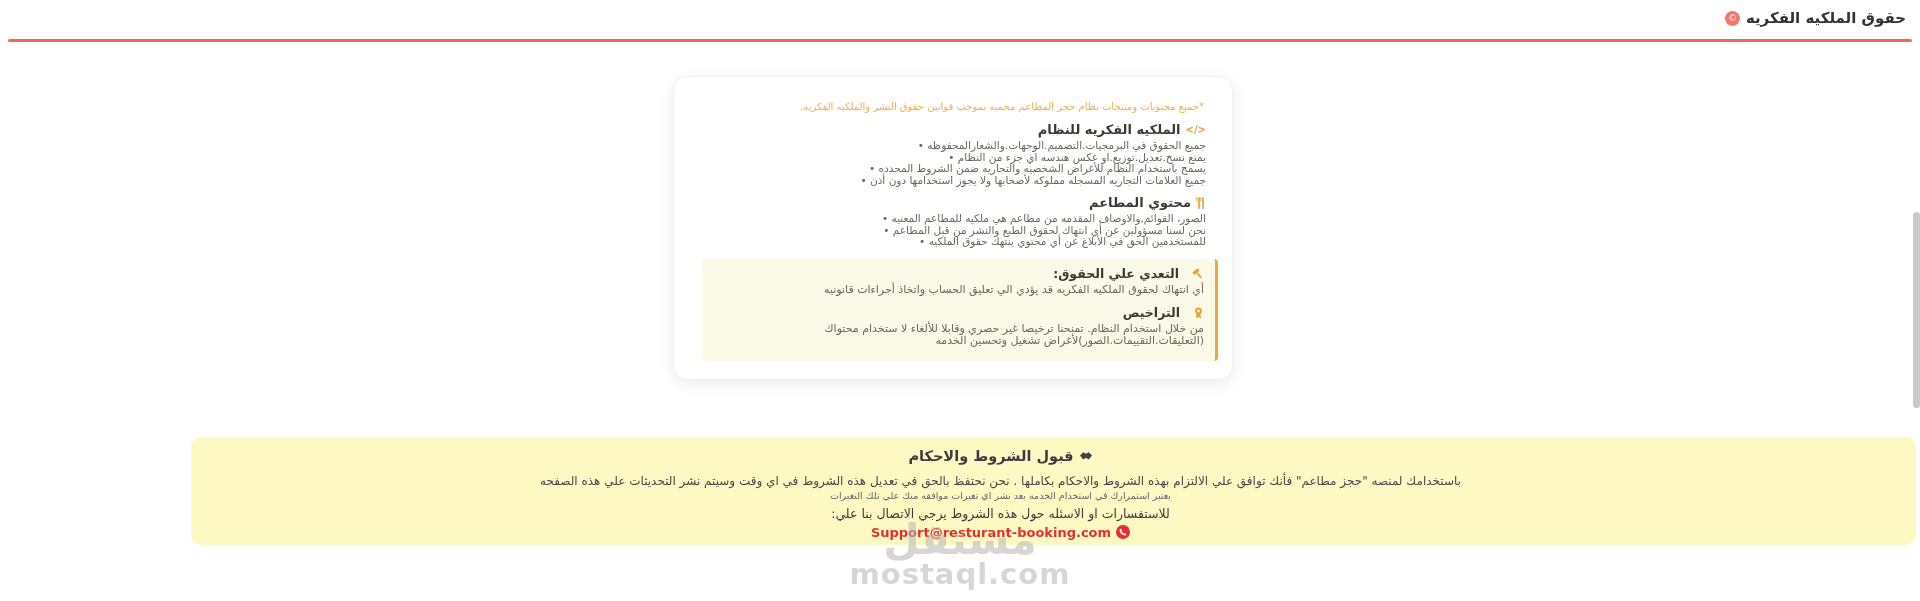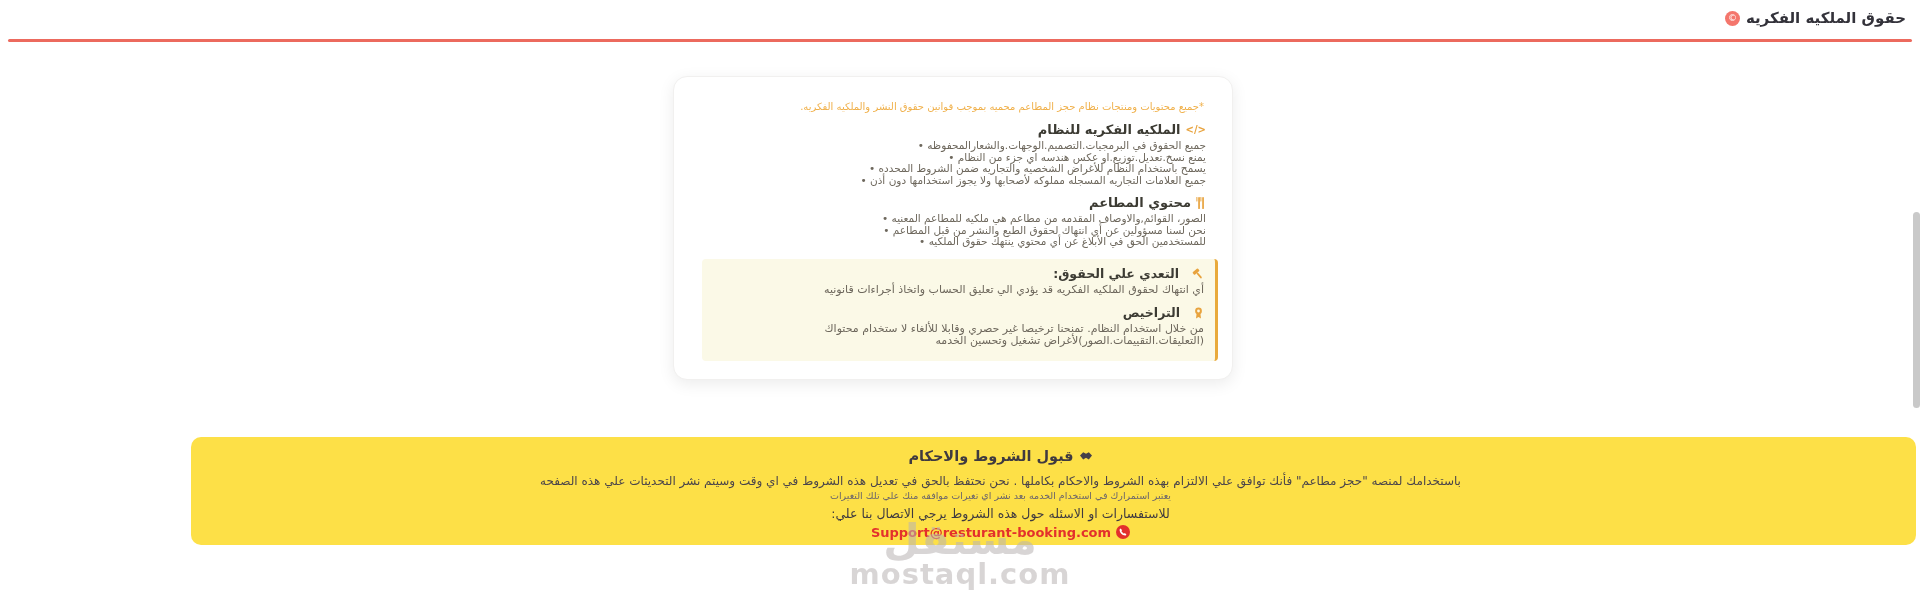--- a/index.html
+++ b/index.html
@@ -63,21 +63,21 @@
     font-size: 12.5px; font-weight: 700; color: #3c3b33; line-height: 14px;
   }
   .callout-text {
     font-size: 11px; color: #6d675c; line-height: 12px; margin: 3px 0 10px 0;
   }
   .callout-text:last-child { margin-bottom: 0; }
 
   
   .footer {
     position: absolute; top: 437px; left: 191px; right: 4px; height: 108px;
-    background: #fde047; border-radius: 10px; padding-top: 10px;
+    background: #fef9c3; border-radius: 10px; padding-top: 10px;
   }
   .footer-inner { margin-right: 106px; text-align: center; }
   .footer-title {
     display: inline-flex; align-items: center; gap: 5px;
     font-size: 14.5px; font-weight: 700; color: #3f3a40; line-height: 17px;
   }
   .footer-para {
     font-size: 12px; color: #4a444b; line-height: 14px; margin-top: 8px;
   }
   .footer-note {

